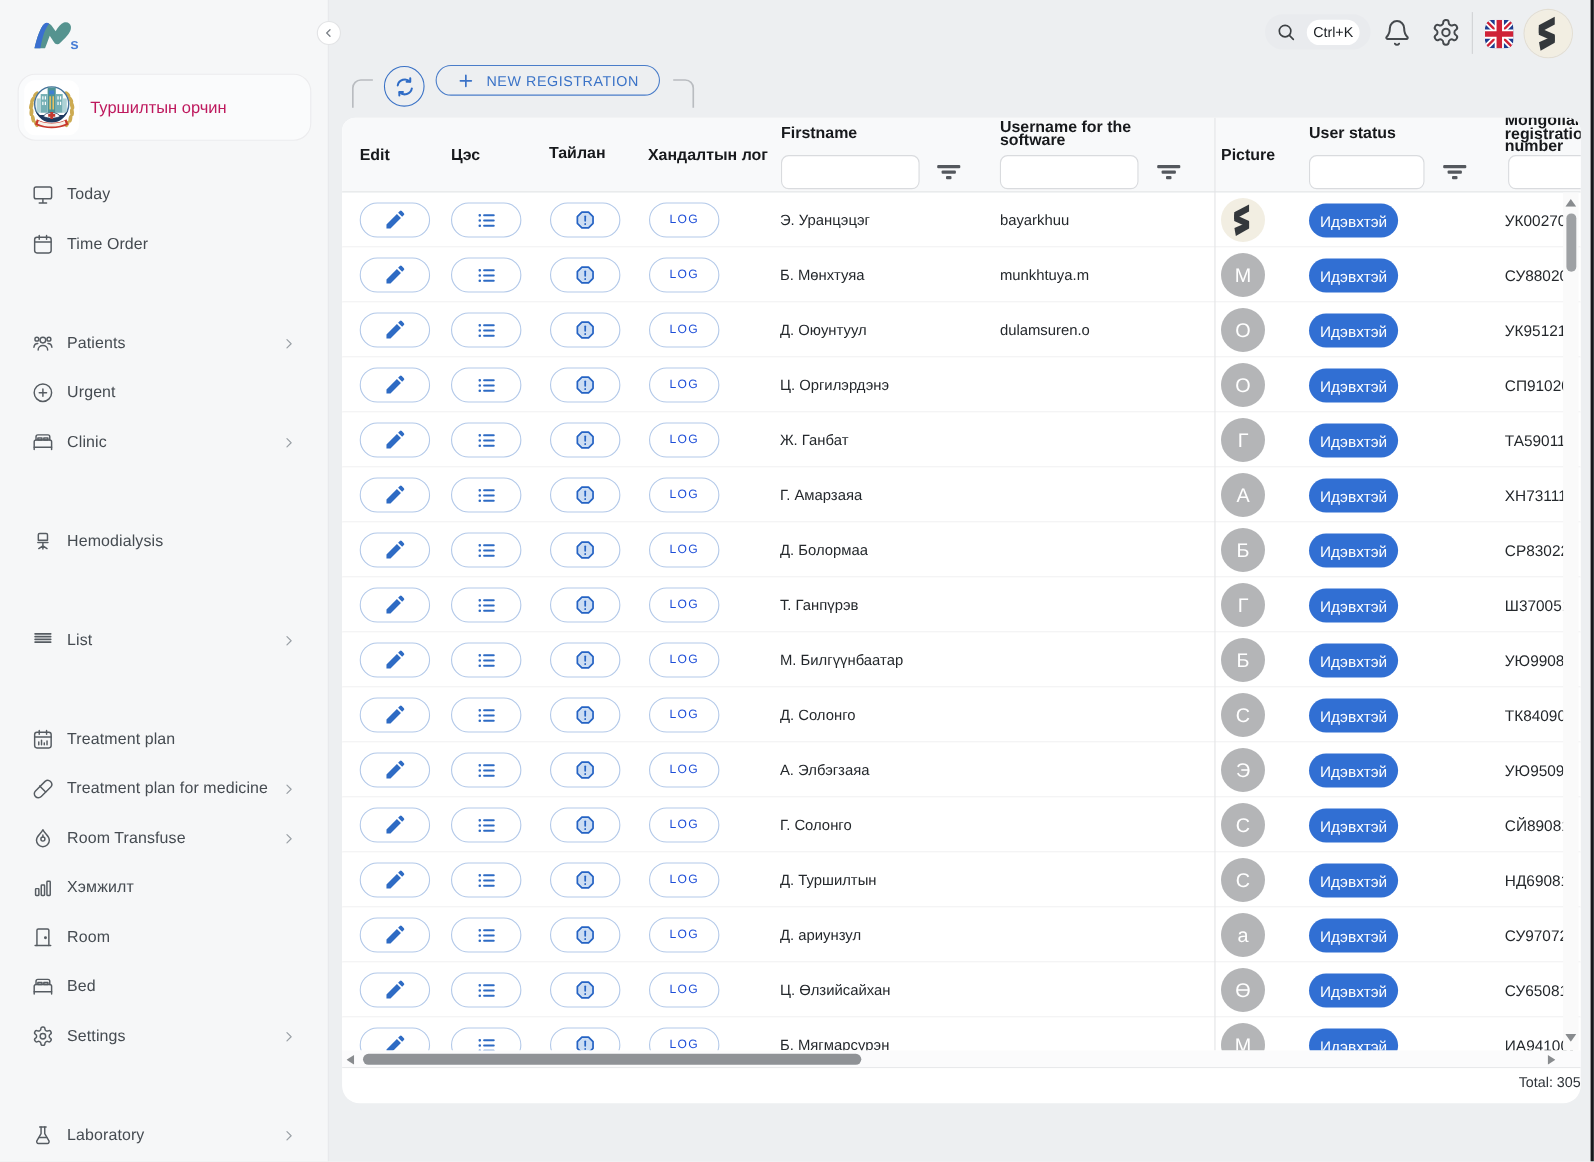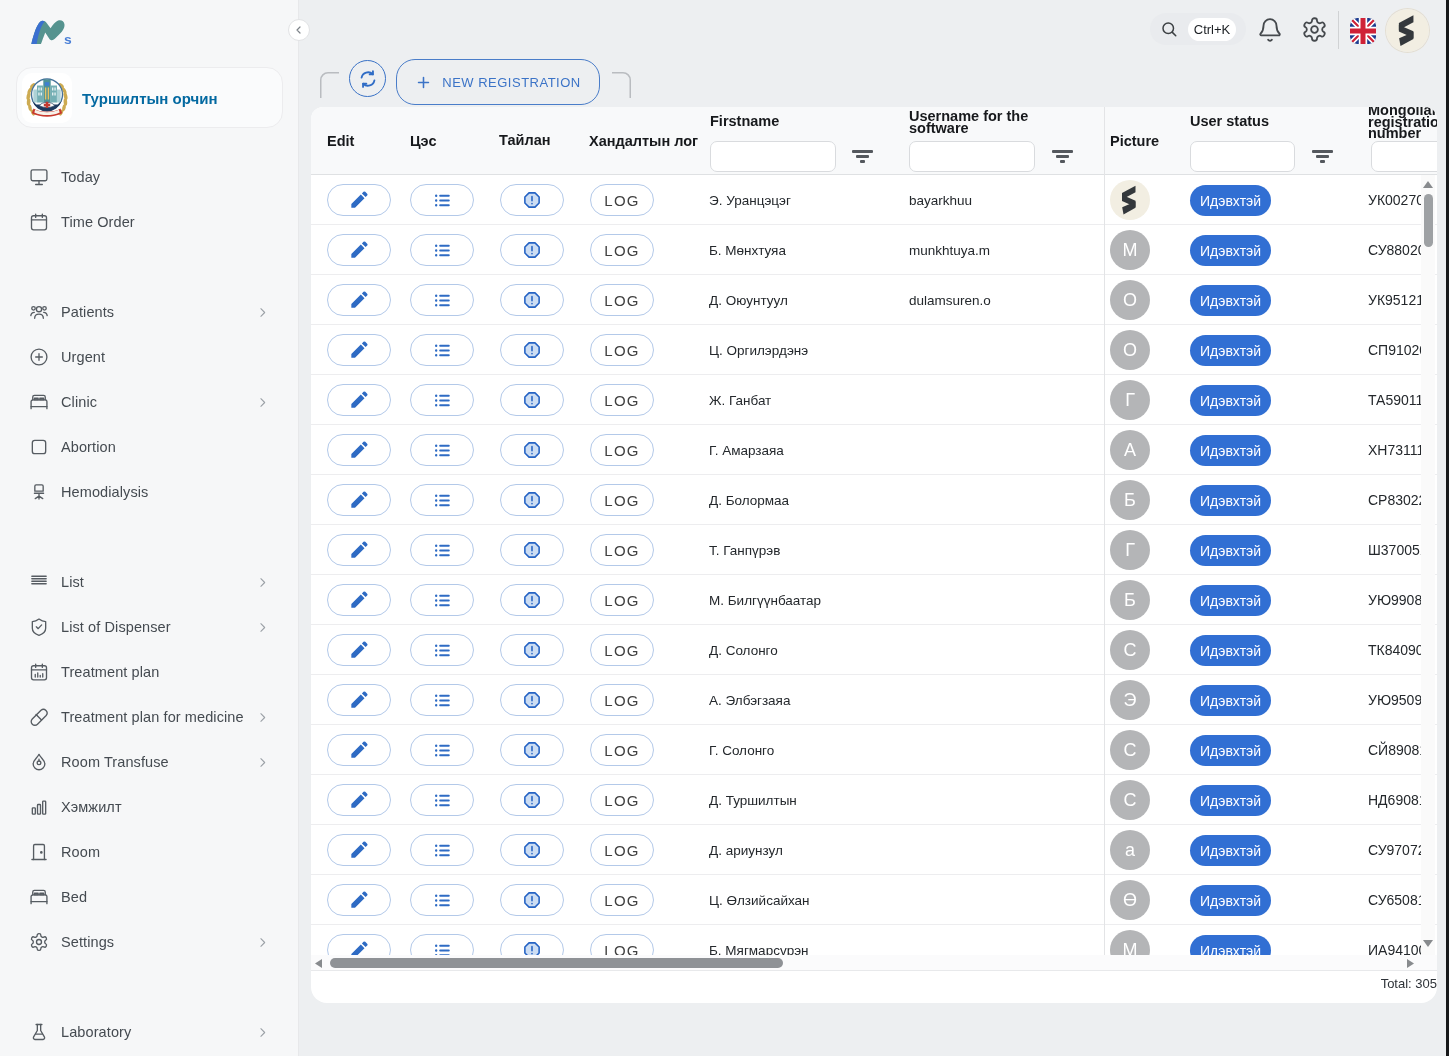--- a/index.html
+++ b/index.html
@@ -8,21 +8,21 @@
 .mi svg.ic{position:absolute;left:29px;top:50%;transform:translateY(-50%)}
 #panel{position:absolute;left:311px;top:107px;width:1126px;height:896px;background:#fff;border-radius:12px 12px 16px 16px;overflow:hidden}
 .hlabel{position:absolute;font-size:14.5px;font-weight:bold;color:#17191c;line-height:11.5px;white-space:nowrap}
 .hinput{position:absolute;width:126px;height:31px;background:#fff;border:1px solid #d9dbde;border-radius:7px}
 .rowline{position:absolute;left:0;width:1126px;height:50px;border-bottom:1px solid #ededef;background:#fff}
 .pillbtn{position:absolute;top:9px;width:64px;height:32px;border:1px solid #b3c9e9;border-radius:16px;display:flex;align-items:center;justify-content:center}
 .name{position:absolute;left:398px;top:50%;transform:translateY(-50%);font-size:13.5px;color:#24282c;white-space:nowrap}
 .uname{position:absolute;left:598px;top:50%;transform:translateY(-50%);font-size:13.5px;color:#24282c;white-space:nowrap}
 .avatar{position:absolute;left:799px;top:5px;width:40px;height:40px;border-radius:50%;background:#b4b5b7;color:#fff;display:flex;align-items:center;justify-content:center;font-size:18px}
 .status{position:absolute;left:879px;top:10px;width:81px;height:31px;background:#316fd3;border-radius:16px;color:#fff;font-size:14px;display:flex;align-items:center;justify-content:center}
-.logtxt{font-size:15px;letter-spacing:1.2px;color:#404040;font-weight:500}
+.logtxt{font-size:11px;letter-spacing:1.2px;color:#1d4ed8;font-weight:500}
 </style></head><body>
 <div id="sidebar">
     <div class="abs" style="left:26px;top:19px"><svg width="47" height="26" viewBox="0 0 44 25" fill="none" preserveAspectRatio="none">
 <path d="M5 24 C7 15 10 6 13 3 C15 1 17.5 1.5 19.5 4 L23 9 C25 5.5 27.5 2.5 30 1.5 C33 0.5 35.5 2 36 5 C36.5 8.5 34 12 31.5 14.5 L27 19 C25 21 23 21 21.5 18.5 L18 13 C16.5 17 15 21.5 14 24 Z" fill="#55938f"></path>
 <path d="M5 24 C7 15 10 6 13 3 C14.5 1.5 16 1.3 17.5 2.5 C14.5 6 12 12.5 10 24 Z" fill="#3a6fd0"></path>
 <text x="35.5" y="24.5" font-family="Liberation Sans, sans-serif" font-size="13" font-weight="bold" fill="#4a7fd6">s</text>
 </svg></div>
     <div class="abs" style="left:16px;top:67px;width:267px;height:61px;background:#fafbfc;border:1px solid #ececee;border-radius:16px">
       <div class="abs" style="left:5px;top:5px;width:50px;height:50px;border-radius:10px;background:#fff;display:flex;align-items:center;justify-content:center">
         <svg width="50" height="50" viewBox="0 0 50 50">
@@ -59,21 +59,21 @@
             <rect x="30.2" y="19.5" width="1.1" height="3" fill="#fff"></rect>
             <rect x="32.5" y="19.5" width="1.1" height="3" fill="#fff"></rect>
           </g>
 <path d="M10.2 27.5 A15.5 15.5 0 0 0 39.8 27.5 L36 31.5 H14 Z" fill="#1f3a5f"></path>
 <path d="M17.5 33 C18.5 28.2 31.5 28.2 32.5 33 C27.5 35 22.5 35 17.5 33z" fill="#fdfdfd" stroke="#27415f" stroke-width="0.7"></path>
 <path d="M23.7 28.8h2.6v1.9h1.9v2.5h-1.9v1.9h-2.6v-1.9h-1.9v-2.5h1.9z" fill="#c23b31"></path>
 <path d="M11.5 35.5 C18 39.8 32 39.8 38.5 35.5 L40.2 40.2 C31.5 44.8 18.5 44.8 9.8 40.2 Z" fill="#c8392e"></path>
 <path d="M13.2 36.8 C19 40 31 40 36.8 36.8 L37.7 39.4 C30 43 20 43 12.3 39.4 Z" fill="#f6f2ea"></path>
 </svg>
       </div>
-      <div class="abs" style="left:65px;top:50%;transform:translateY(-50%);font-size:15px;font-weight:700;color:#0369a1">Туршилтын орчин</div>
+      <div class="abs" style="left:65px;top:50%;transform:translateY(-50%);font-size:15px;font-weight:400;color:#be185d">Туршилтын орчин</div>
     </div>
     <div class="mi" style="top:158px">
       <svg class="ic" style="" width="20" height="20" viewBox="0 0 24 24" fill="none" stroke="currentColor" stroke-width="1.6" stroke-linecap="round" stroke-linejoin="round">
         <rect x="2.5" y="3.5" width="19" height="13" rx="2"></rect>
         <path d="M8 21h8M12 16.5V21"></path>
       </svg>
       <span class="lbl">Today</span>
     </div>
     <div class="mi" style="top:203px">
       <svg class="ic" style="" width="20" height="20" viewBox="0 0 24 24" fill="none" stroke="currentColor" stroke-width="1.6" stroke-linecap="round" stroke-linejoin="round">
@@ -108,48 +108,32 @@
         <path d="M2.5 20v-8.5a2 2 0 0 1 2-2h15a2 2 0 0 1 2 2V20"></path>
         <path d="M4.5 9.5V6a2 2 0 0 1 2-2h11a2 2 0 0 1 2 2v3.5"></path>
         <path d="M6.5 9.5h4.5v-2H6.5zM13 9.5h4.5v-2H13z"></path>
         <path d="M2.5 17.5h19"></path>
       </svg>
       <span class="lbl">Clinic</span>
       <svg class="abs" style="left:256px;top:13px" width="13" height="13" viewBox="0 0 24 24" fill="none" stroke="#9aa0a6" stroke-width="2" stroke-linecap="round" stroke-linejoin="round">
         <path d="m9 5 7 7-7 7"></path>
       </svg>
     </div>
-    <div class="mi" style="top:428px">
-      <svg class="ic" style="" width="20" height="20" viewBox="0 0 24 24" fill="none" stroke="currentColor" stroke-width="1.6" stroke-linecap="round" stroke-linejoin="round">
-        <rect x="4" y="4" width="16" height="16" rx="3"></rect>
-      </svg>
-      <span class="lbl">Abortion</span>
-    </div>
     <div class="mi" style="top:473px">
       <svg class="ic" style="" width="20" height="20" viewBox="0 0 24 24" fill="none" stroke="currentColor" stroke-width="1.6" stroke-linecap="round" stroke-linejoin="round">
         <path d="M8.5 3.5h7a1.5 1.5 0 0 1 1.5 1.5v6H7V5a1.5 1.5 0 0 1 1.5-1.5z"></path>
         <path d="M6.5 13.5h11M12 13.5V17M12 17l-4.5 3M12 17l4.5 3M12 17v3.5"></path>
       </svg>
       <span class="lbl">Hemodialysis</span>
     </div>
     <div class="mi" style="top:563px">
       <svg class="ic" style="" width="20" height="20" viewBox="0 0 24 24" fill="none" stroke="currentColor" stroke-width="1.6" stroke-linecap="round" stroke-linejoin="round">
         <path d="M3.5 5h17M3.5 8h17M3.5 11h17M3.5 14h17" stroke-width="1.9"></path>
       </svg>
       <span class="lbl">List</span>
-      <svg class="abs" style="left:256px;top:13px" width="13" height="13" viewBox="0 0 24 24" fill="none" stroke="#9aa0a6" stroke-width="2" stroke-linecap="round" stroke-linejoin="round">
-        <path d="m9 5 7 7-7 7"></path>
-      </svg>
-    </div>
-    <div class="mi" style="top:608px">
-      <svg class="ic" style="" width="20" height="20" viewBox="0 0 24 24" fill="none" stroke="currentColor" stroke-width="1.6" stroke-linecap="round" stroke-linejoin="round">
-        <path d="M12 2.5c2.5 2 5.5 3 8 3v8c0 4.5-3.5 7-8 8.5-4.5-1.5-8-4-8-8.5v-8c2.5 0 5.5-1 8-3z"></path>
-        <path d="m8.8 11.8 2.2 2.2 4.2-4.5"></path>
-      </svg>
-      <span class="lbl">List of Dispenser</span>
       <svg class="abs" style="left:256px;top:13px" width="13" height="13" viewBox="0 0 24 24" fill="none" stroke="#9aa0a6" stroke-width="2" stroke-linecap="round" stroke-linejoin="round">
         <path d="m9 5 7 7-7 7"></path>
       </svg>
     </div>
     <div class="mi" style="top:653px">
       <svg class="ic" style="" width="20" height="20" viewBox="0 0 24 24" fill="none" stroke="currentColor" stroke-width="1.6" stroke-linecap="round" stroke-linejoin="round">
         <rect x="3" y="4.5" width="18" height="17" rx="2.5"></rect>
         <path d="M16 2.5v4M8 2.5v4M3 9.5h18"></path>
         <path d="M7.5 18v-3M10.5 18v-5M13.5 18v-2M16.5 18v-4"></path>
       </svg>
@@ -263,21 +247,21 @@
     <path d="M3 2.75h11A7.25 7.25 0 0 1 21.25 10v18"></path>
   </svg>
 <div class="abs" style="left:349px;top:60px;width:37px;height:37px;border:1.8px solid #3a72c6;border-radius:50%;display:flex;align-items:center;justify-content:center">
     <svg width="22" height="22" viewBox="0 0 24 24" fill="none" stroke="#2f6cc6" stroke-width="2" stroke-linecap="round">
       <path d="M5 10.5a7.2 7.2 0 0 1 12.2-3.7"></path>
       <path d="M17.4 3.4v3.6h-3.6" stroke-linejoin="round"></path>
       <path d="M19 13.5a7.2 7.2 0 0 1-12.2 3.7"></path>
       <path d="M6.6 20.6V17h3.6" stroke-linejoin="round"></path>
     </svg>
   </div>
-<div class="abs" style="left:396px;top:59px;width:204px;height:46px;border:1.6px solid #4a7dc9;border-radius:19px;display:flex;align-items:center;justify-content:center">
+<div class="abs" style="left:396px;top:59px;width:204px;height:28px;border:1.6px solid #4a7dc9;border-radius:19px;display:flex;align-items:center;justify-content:center">
     <svg width="17" height="17" viewBox="0 0 24 24" fill="none" stroke="#3b73c7" stroke-width="2.2" stroke-linecap="round" style="margin-right:10px">
       <path d="M5 12h14M12 5v14"></path>
     </svg>
     <span style="font-size:13px;letter-spacing:0.5px;color:#3b73c7">NEW REGISTRATION</span>
   </div>
 <div id="panel">
     <div class="abs" style="left:0;top:0;width:1126px;height:68px;background:#f8f9fa;border-bottom:1px solid #dfe1e3"></div>
     <div class="hlabel" style="left:16px;top:29px">Edit</div>
     <div class="hlabel" style="left:99px;top:29px">Цэс</div>
     <div class="hlabel" style="left:188px;top:28px">Тайлан</div>

